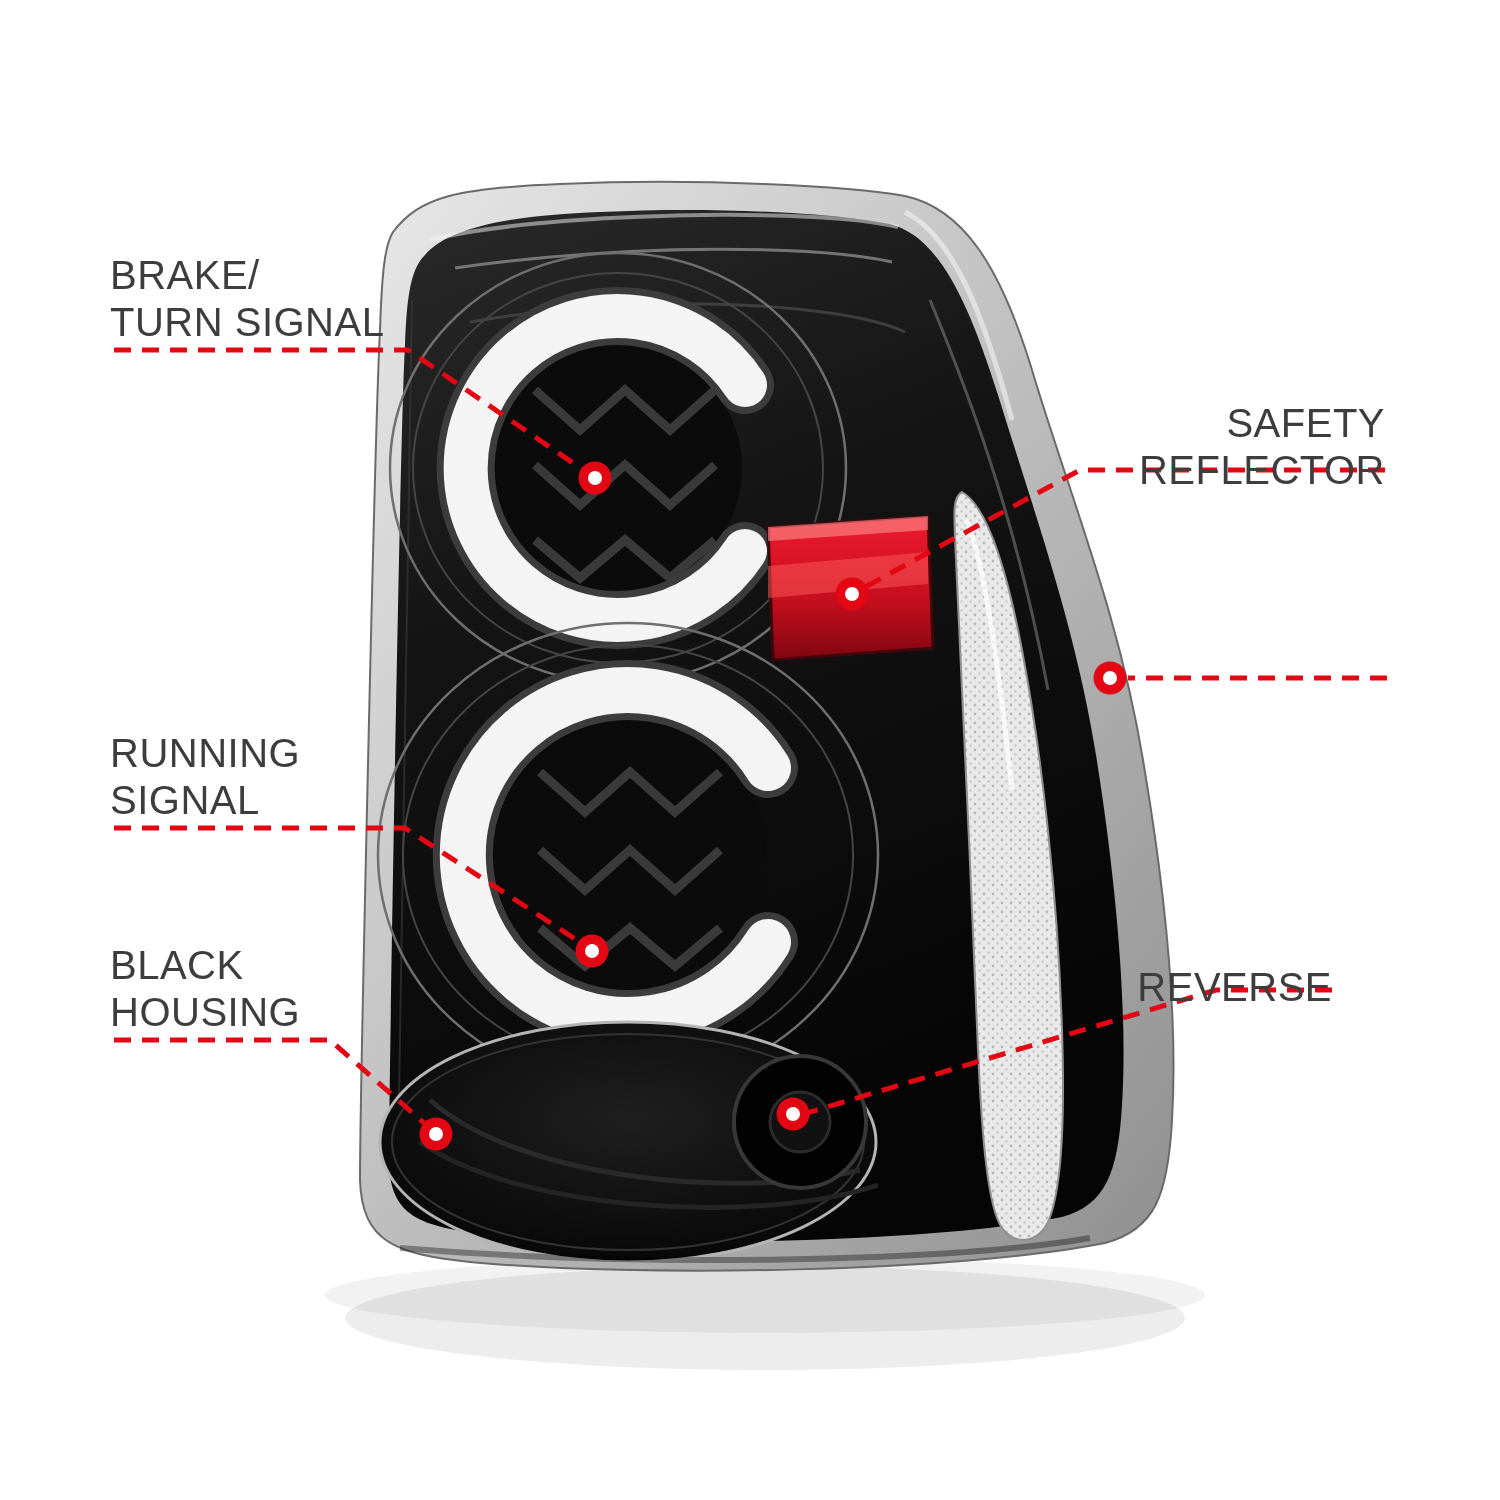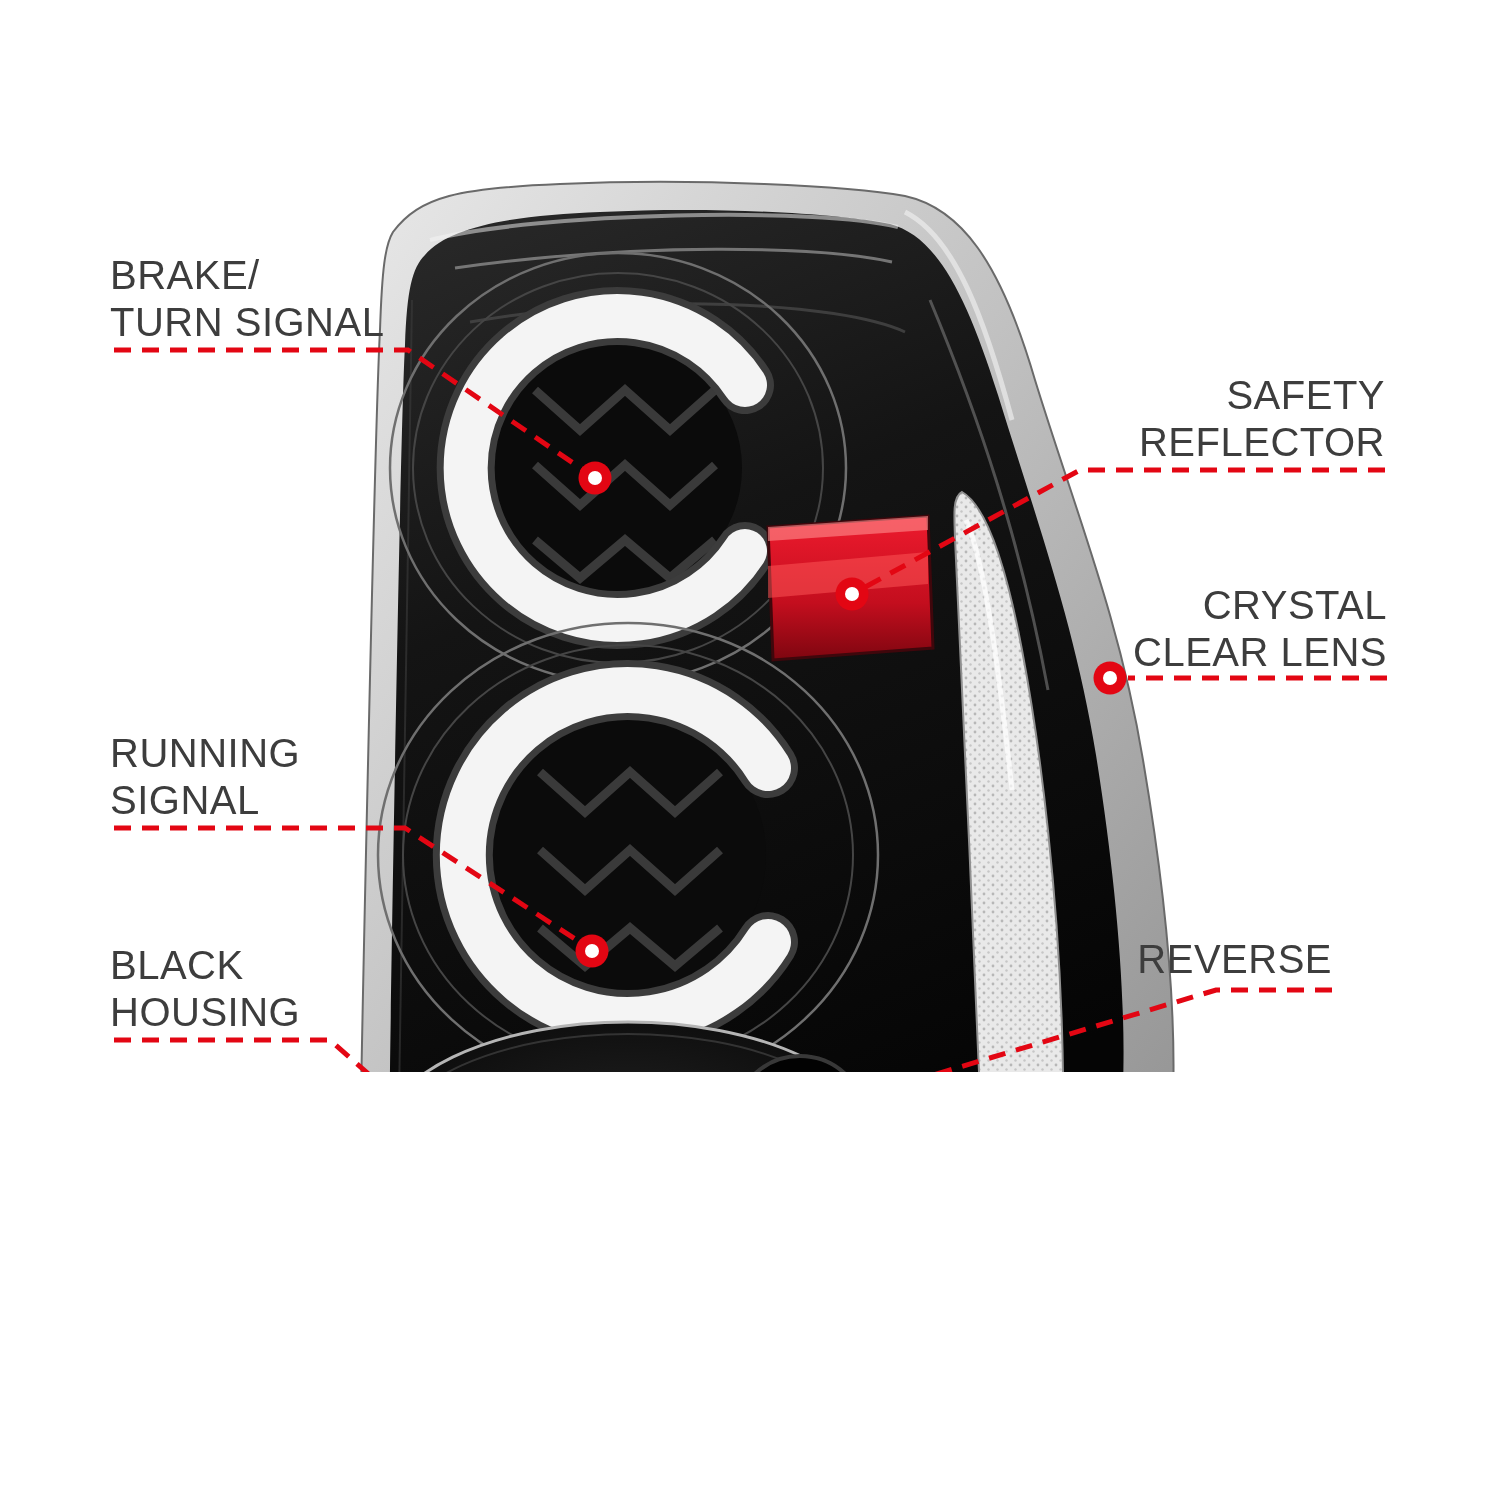--- a/index.html
+++ b/index.html
@@ -1,28 +1,28 @@
 <!DOCTYPE html>
 <html style="--accent: #e30613; --label-text: #3d3d3d; --background: #ffffff;"><head>
 <meta charset="utf-8">
 <style>
   * { margin:0; padding:0; box-sizing:border-box; }
   html,body { background:#ffffff; }
   .scene {
-    position:relative; width:1500px; height:1072px; background:var(--background,#fff);
+    position:relative; width:1500px; height:1500px; background:var(--background,#fff);
     overflow:hidden; font-family:"Liberation Sans", sans-serif;
   }
   svg.illustration { position:absolute; left:0; top:0; }
   .callout-label {
     position:absolute;
     color:var(--label-text,#3d3d3d);
     font-size:40px; line-height:1.18; font-weight:400; letter-spacing:.5px;
     white-space:pre-line;
   }
-  .align-right { text-align:right; }
+  .align-right { text-align:right;margin-top:28px; }
   .leader { fill:none; stroke:var(--accent,#e30613); stroke-width:5; stroke-dasharray:17 11; }
   .dot-outer { fill:var(--accent,#e30613); }
   .dot-inner { fill:#ffffff; }
 </style>
 </head>
 <body>
 
 <div class="scene">
 
   <svg class="illustration" width="1500" height="1500" viewBox="0 0 1500 1500">
@@ -182,22 +182,20 @@
       </g>
     </g>
   </svg>
 
   <div class="callout-label" style="left:110px; top:252px;">BRAKE/
 TURN SIGNAL</div>
 
   <div class="callout-label align-right" style="right:115px; top:372px;">SAFETY
 REFLECTOR</div>
 
-  <div class="callout-label align-right" style="right:113px; top:582px;">CRYSTAL
-CLEAR LENS</div>
 
   <div class="callout-label" style="left:110px; top:730px;">RUNNING
 SIGNAL</div>
 
   <div class="callout-label" style="left:110px; top:942px;">BLACK
 HOUSING</div>
 
   <div class="callout-label align-right" style="right:168px; top:936px;">REVERSE</div>
 </div>
 

